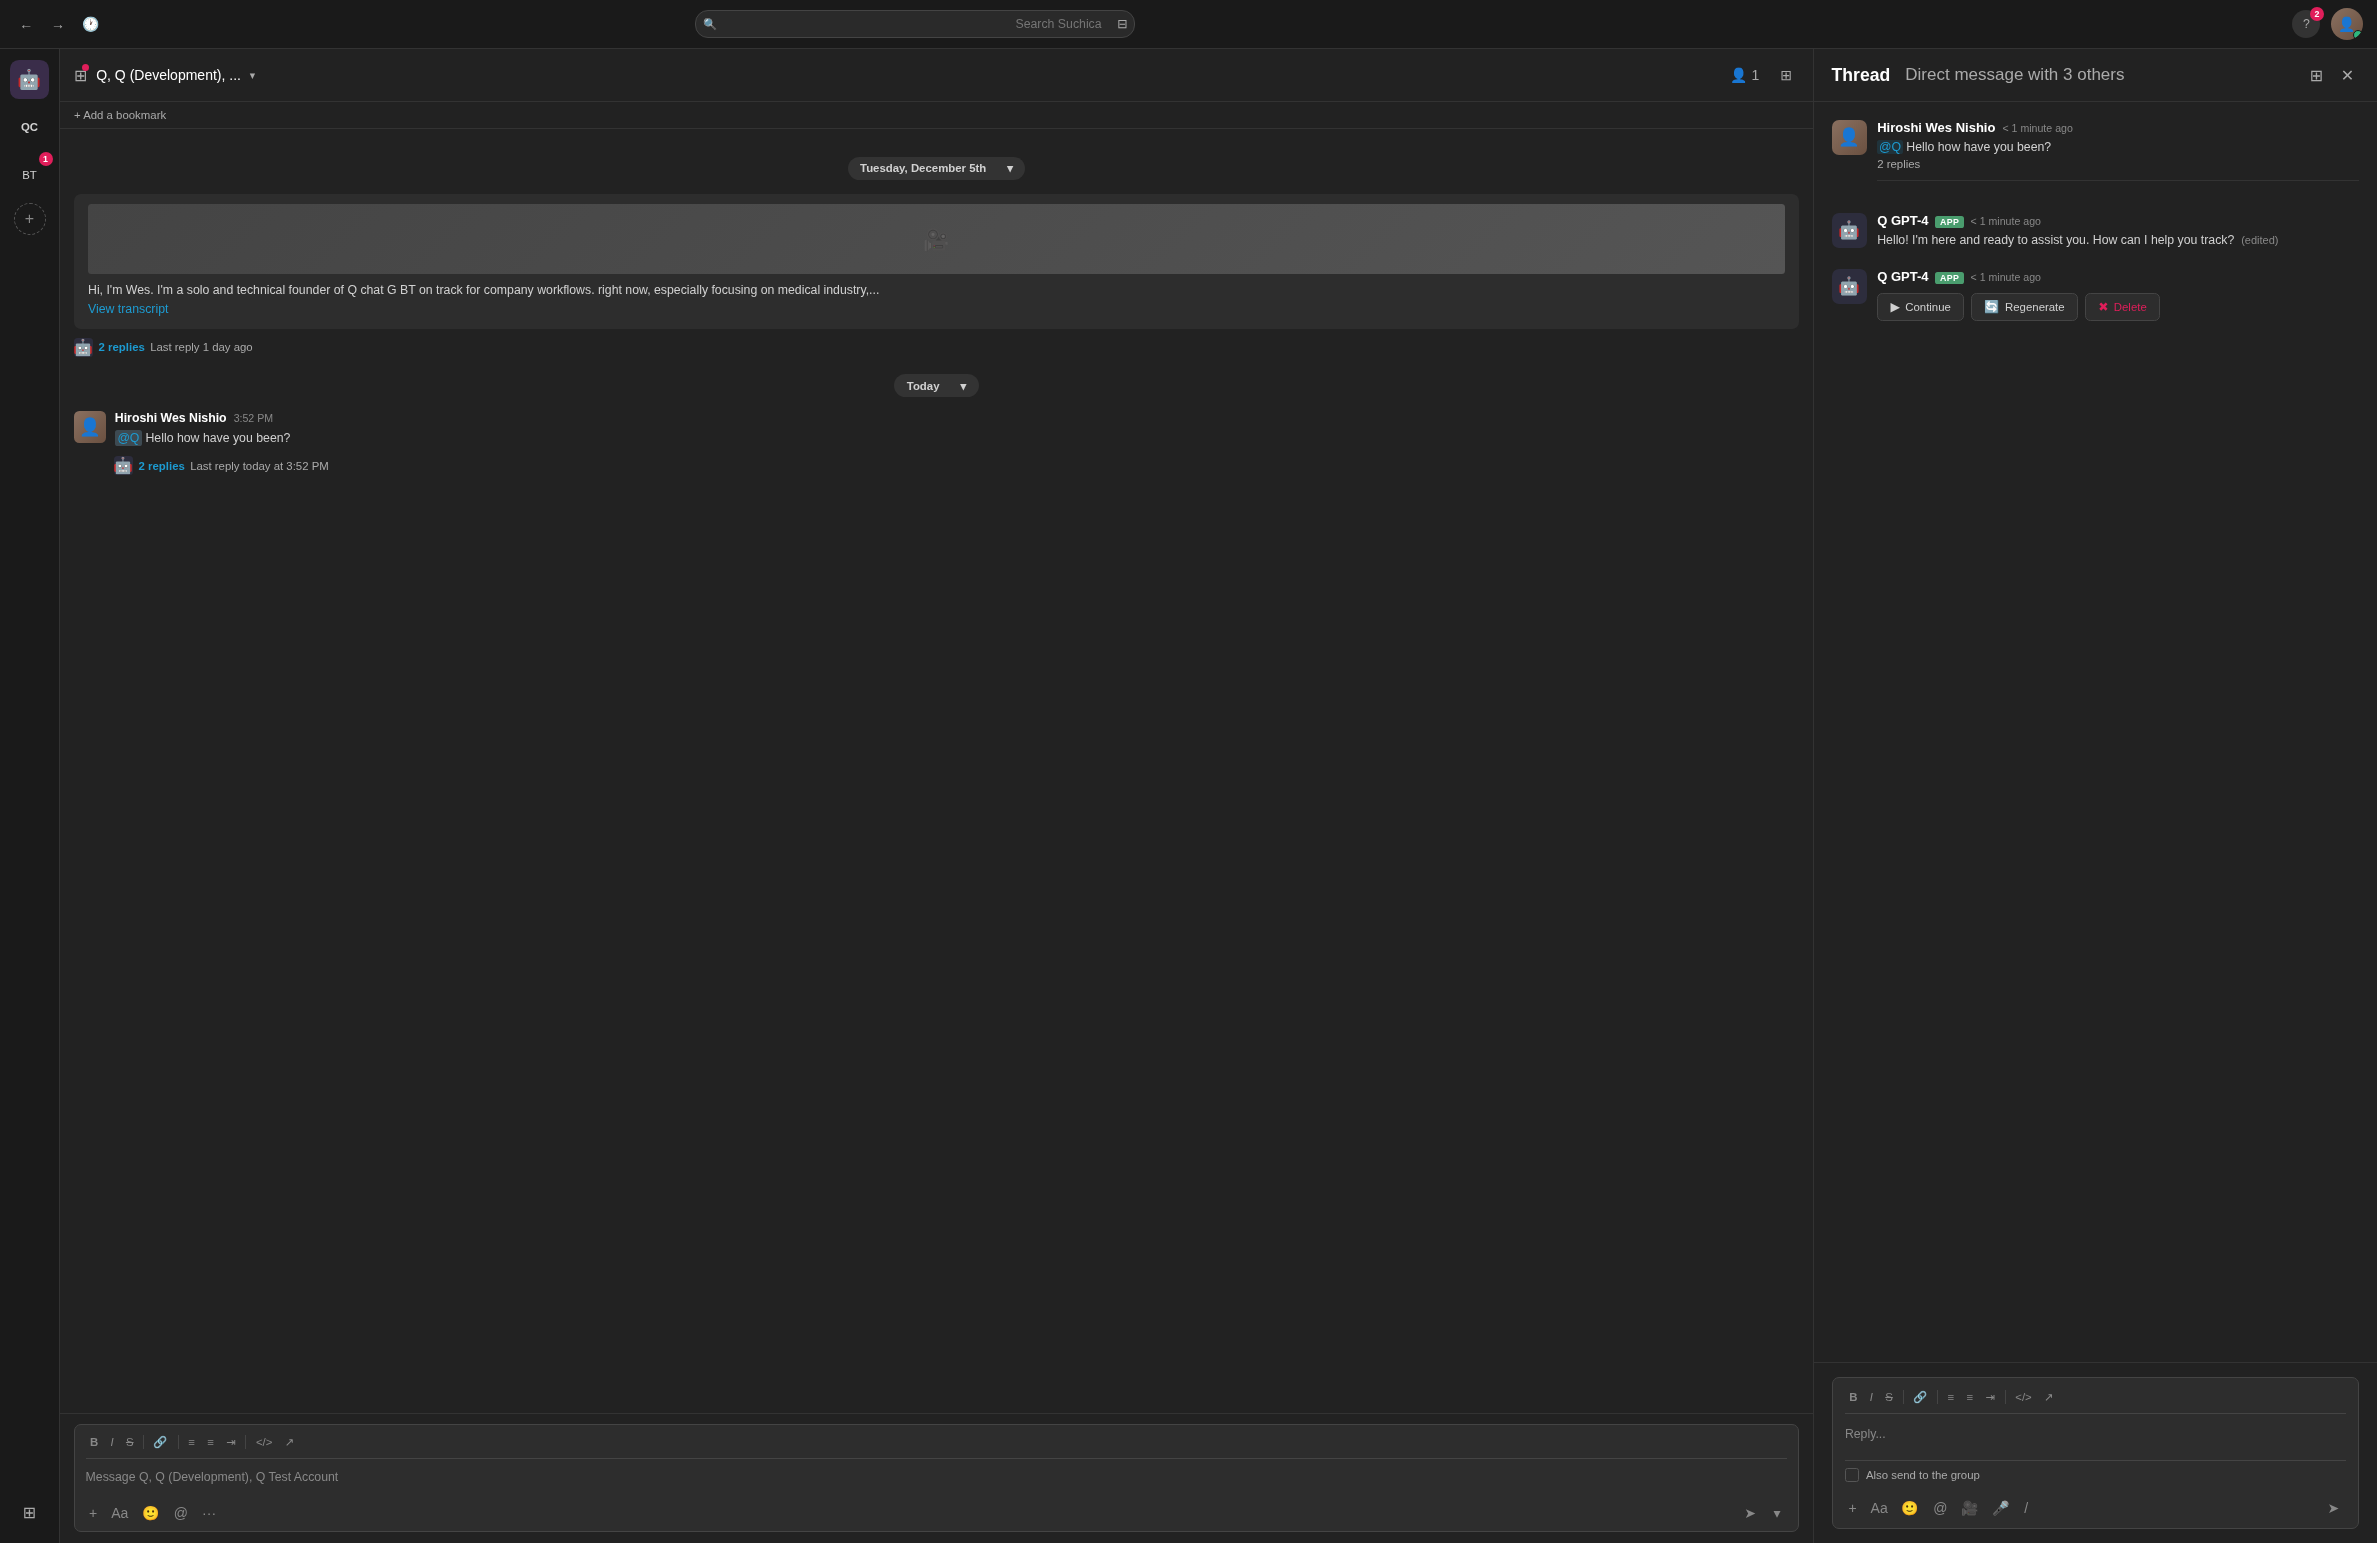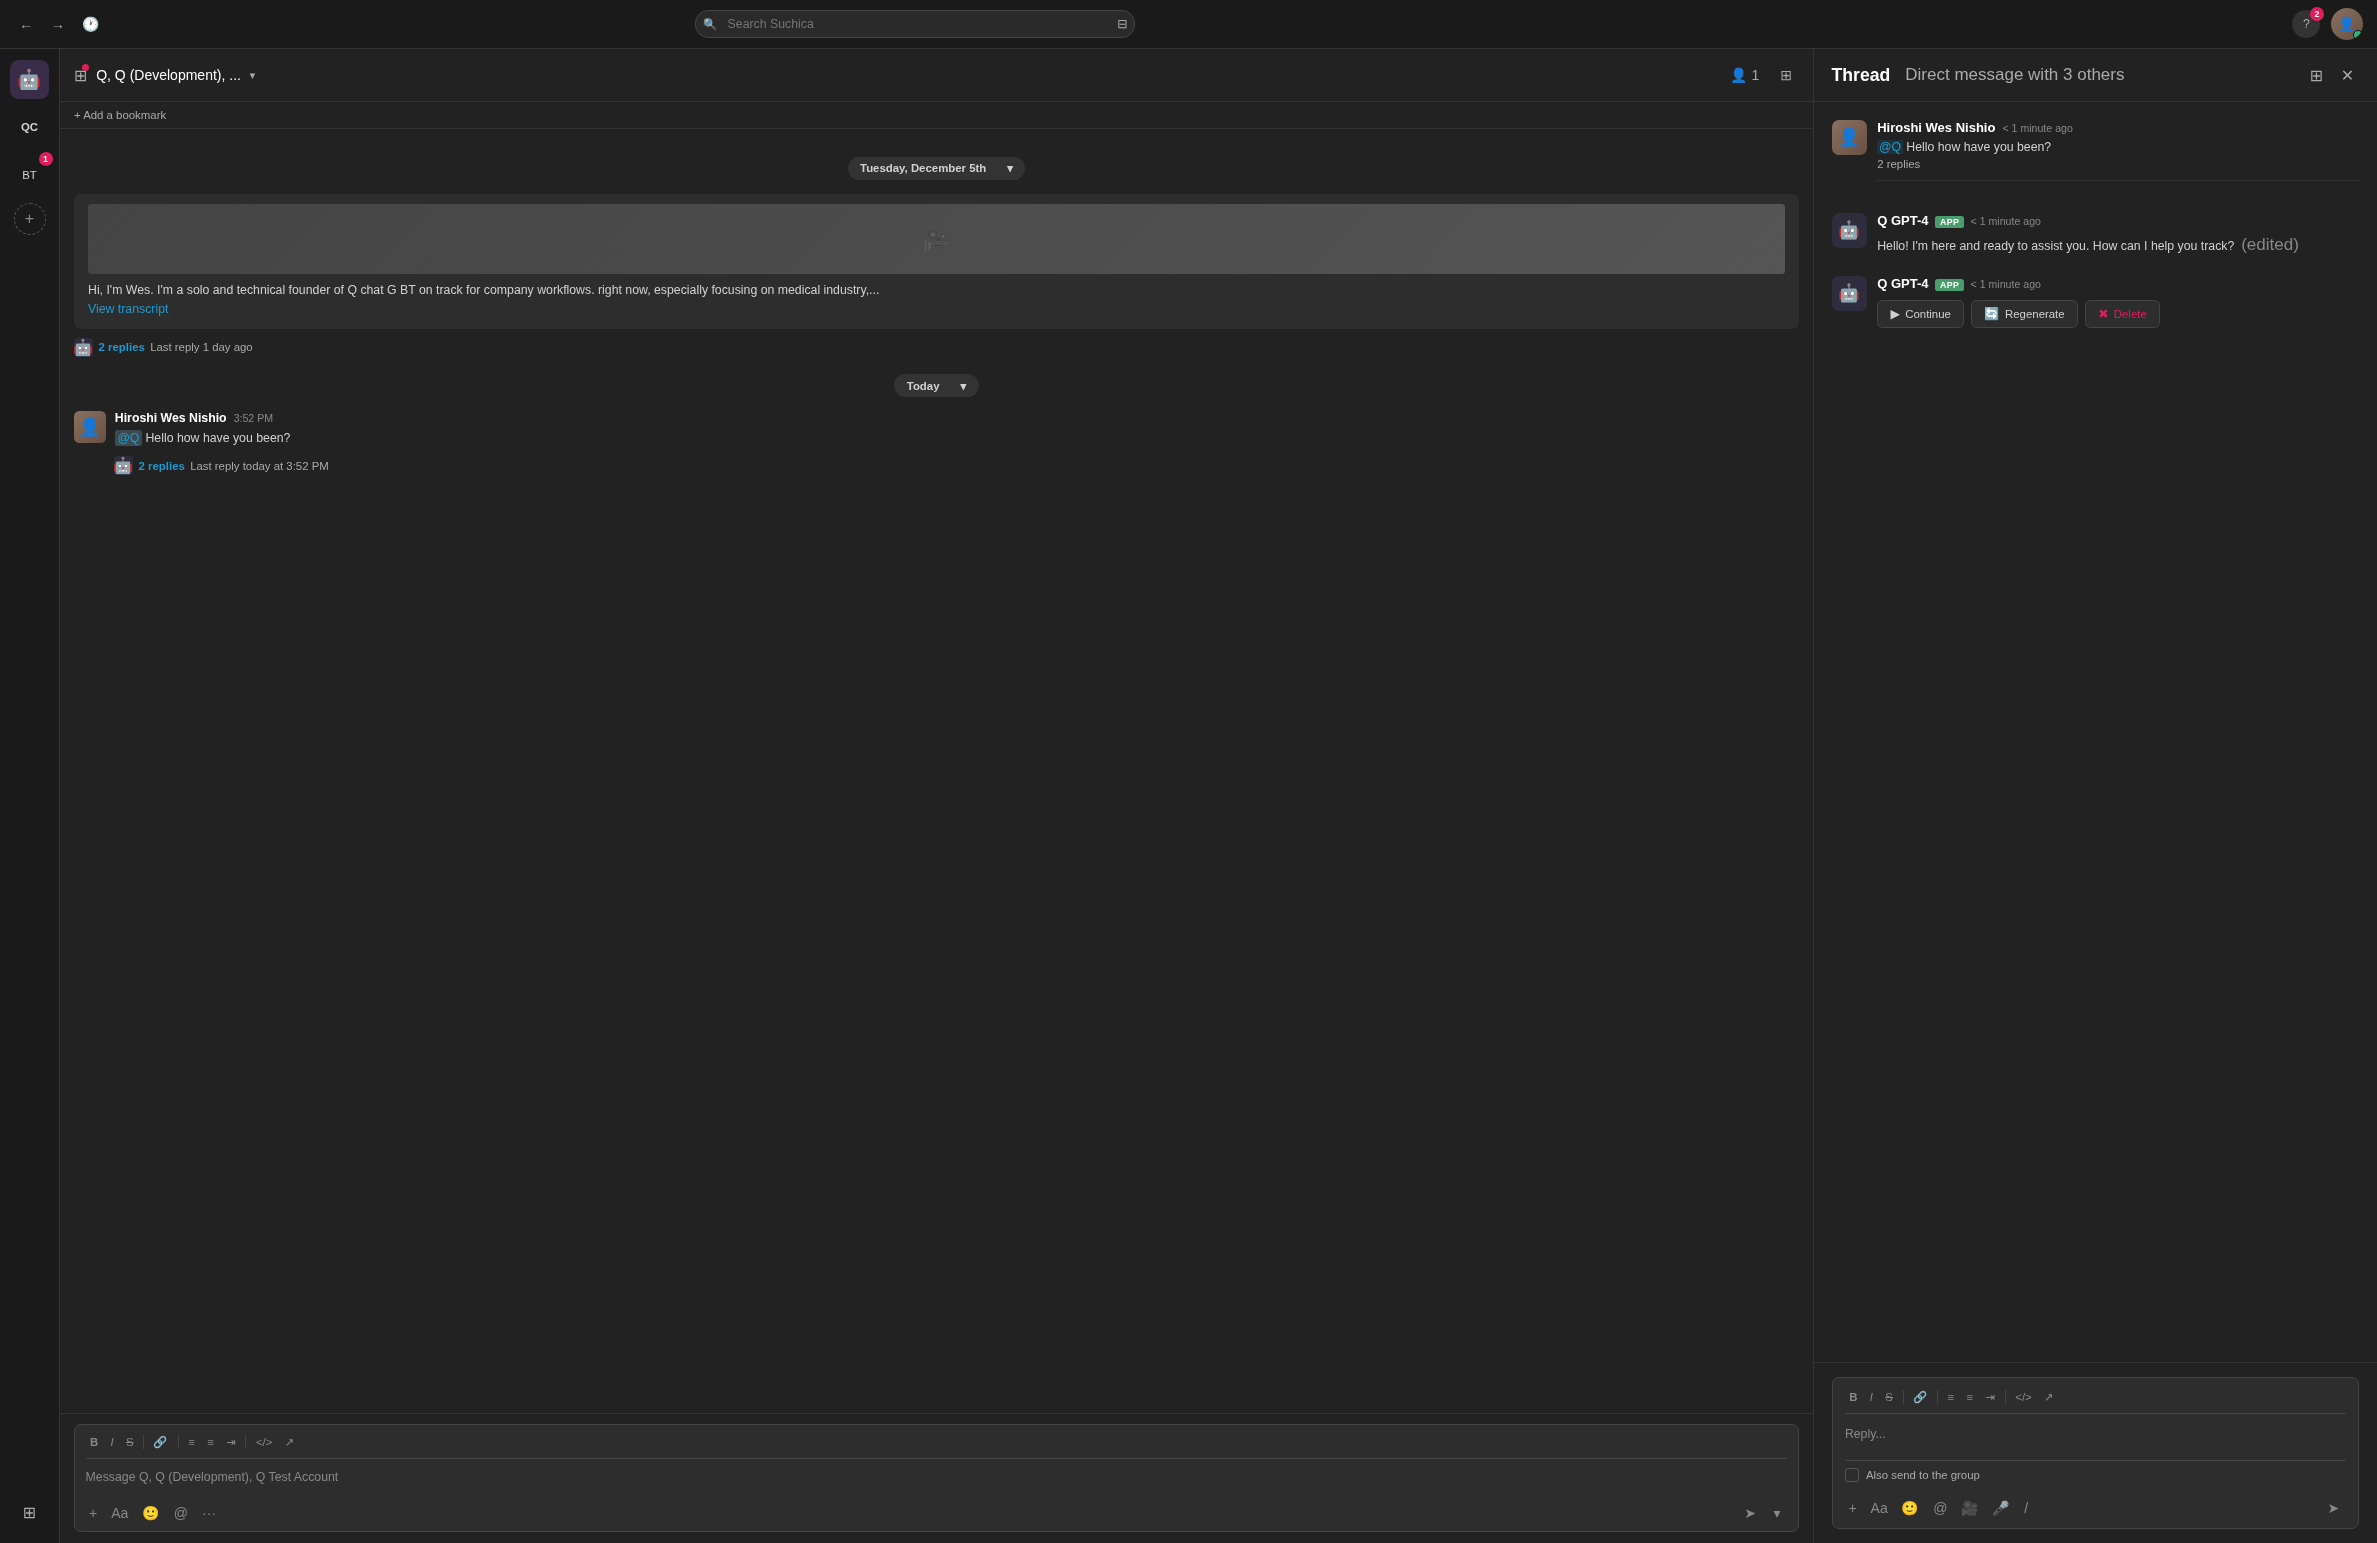--- a/index.html
+++ b/index.html
@@ -48,20 +48,21 @@
     }
     .search-bar input {
       width: 100%;
       background: #2a2a2a;
       border: 0.9px solid #444;
       border-radius: 13px;
       color: #0ea5e9;
       padding: 6.2px 32px 6.2px 32px;
       font-size: 12.3px;
       outline: none;
+      text-align: right;
     }
     .search-icon-wrap {
       position: absolute;
       left: 8.8px;
       top: 50%;
       transform: translateY(-50%);
       color: #888;
       font-size: 11.4px;
     }
     .search-filter-btn {
@@ -565,21 +566,21 @@
       color: #888;
       font-size: 10.6px;
     }
     .thread-msg-text {
       color: #d1d1d1;
       font-size: 12.3px;
       line-height: 1.6;
     }
     .edited-tag {
       color: #888;
-      font-size: 17px;
+      font-size: 11px;
       margin-left: 3.5px;
     }
     .replies-count {
       color: #aaa;
       font-size: 11.4px;
       margin-bottom: 14px;
       padding-bottom: 10.6px;
       border-bottom: 0.9px solid #333;
     }
 

